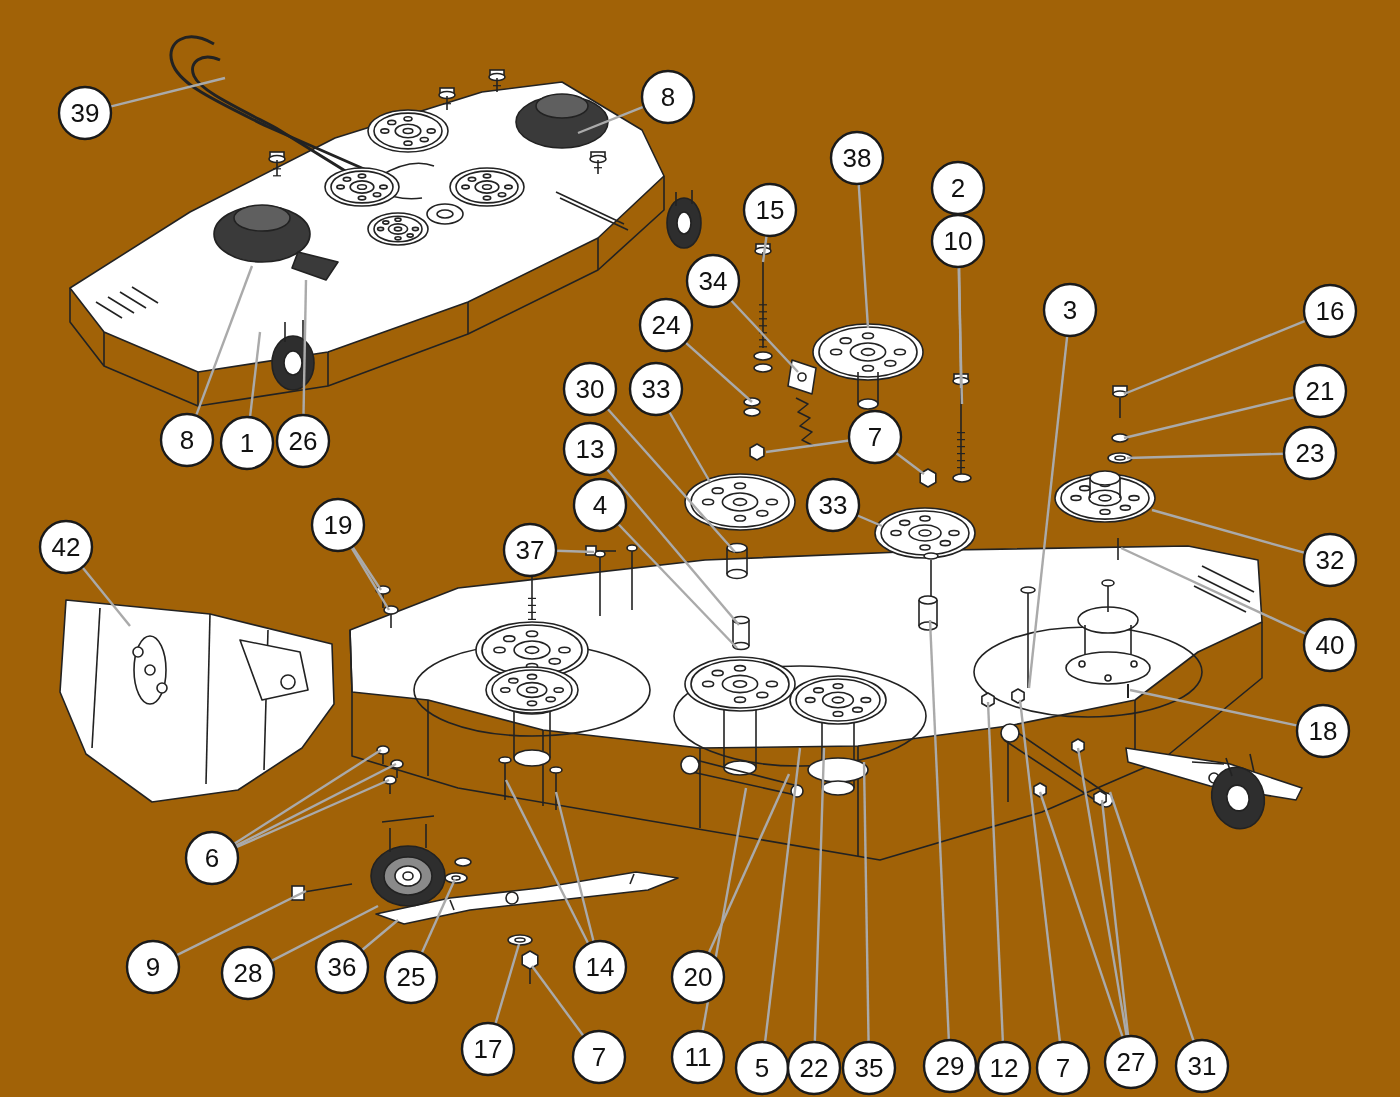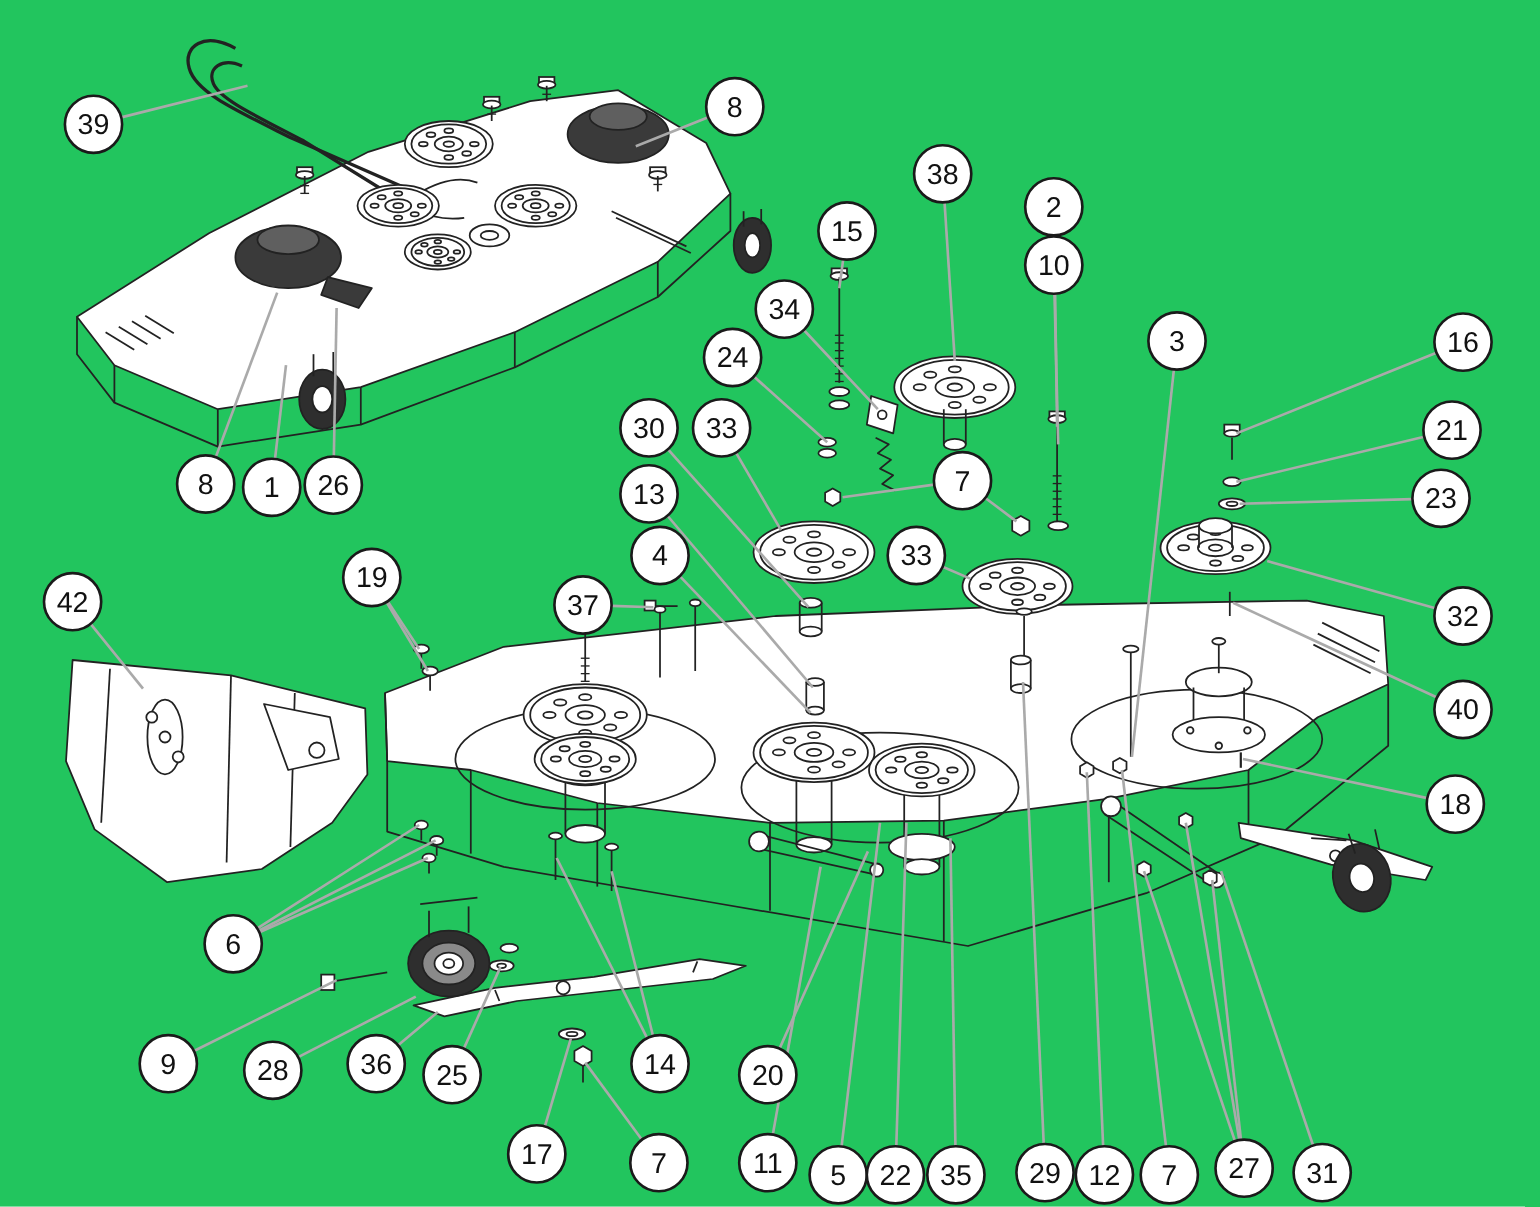--- a/index.html
+++ b/index.html
@@ -1,16 +1,16 @@
 <!DOCTYPE html>
 <html><head>
 <meta charset="utf-8">
 <style>
   html,body{margin:0;padding:0;background:#ffffff;}
-  #page{position:relative;width:1400px;height:1097px;background:#22c55e;overflow:hidden;
+  #page{position:relative;width:1400px;height:1097px;background:#a16207;overflow:hidden;
         font-family:"Liberation Sans", sans-serif;}
   svg{position:absolute;left:0;top:0;}
   .callout-text{font-family:"Liberation Sans", sans-serif;font-weight:500;fill:#111;}
 </style>
 </head>
 <body>
 
 <div id="page">
   <svg id="art" width="1400" height="1097" viewBox="0 0 1400 1097">
     <g id="static-art">

